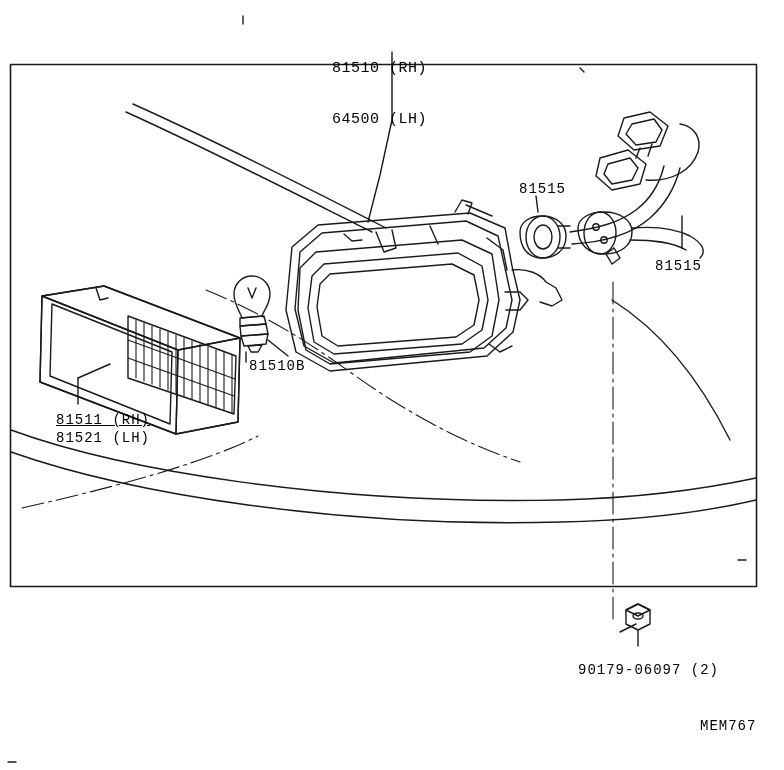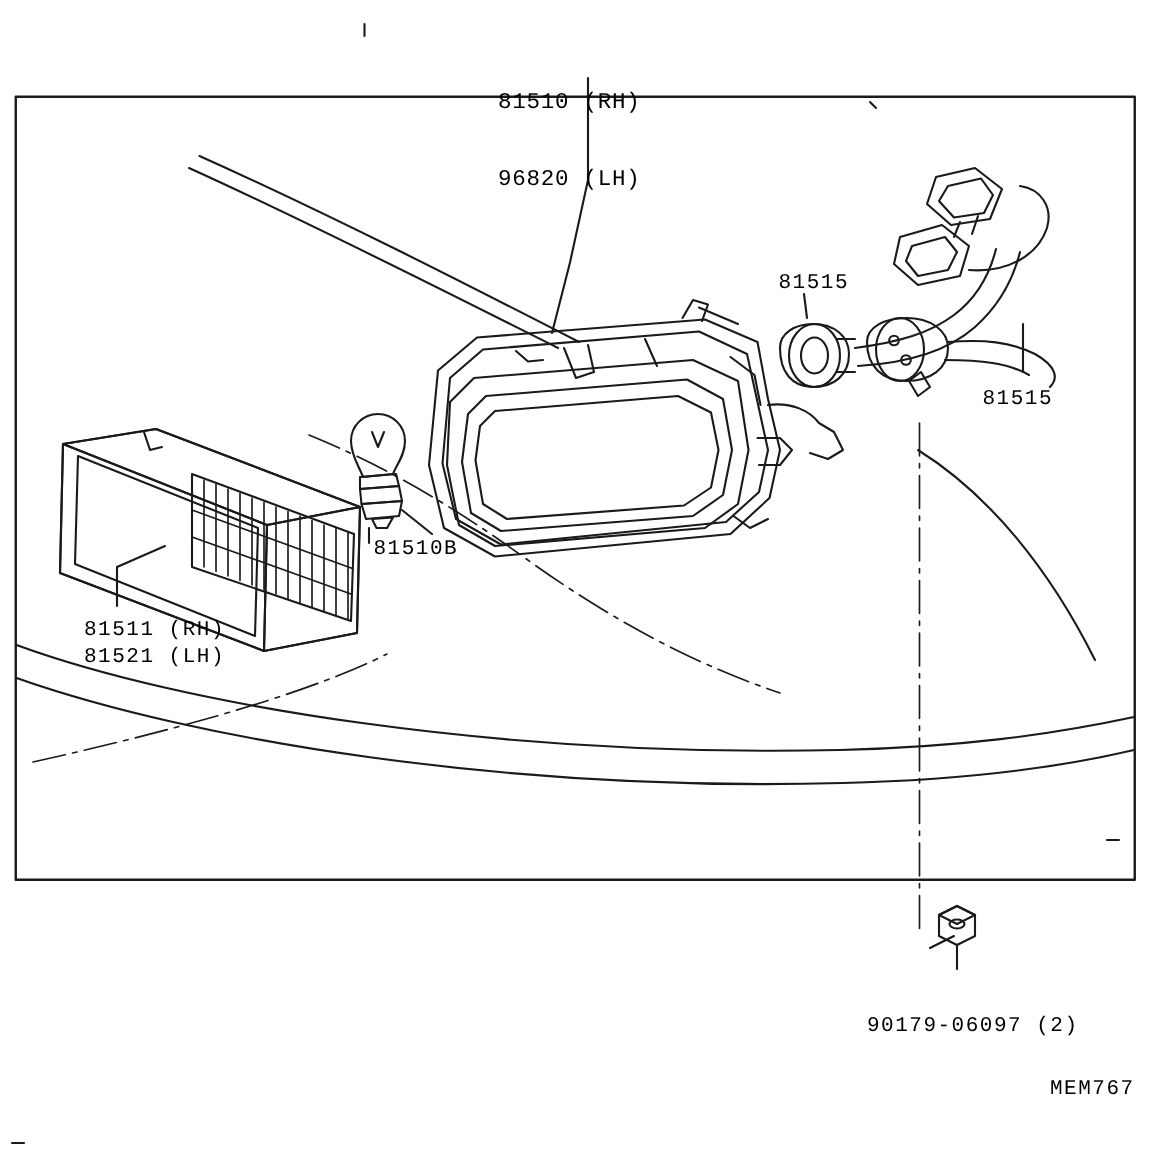--- a/index.html
+++ b/index.html
@@ -161,24 +161,24 @@
 
       <path d="M243 16 L243 24"></path>
       <path d="M580 68 L584 72"></path>
       <path d="M8 762 L16 762"></path>
       <path d="M738 560 L746 560"></path>
     </g>
   </svg>
 
   <div class="lbl title-block" style="left:332px; top:26px;">
     <div>81510 (RH)</div>
-    <div>96820 (LH)</div>
+    <div>64500 (LH)</div>
   </div>
 
   <div class="lbl lbl-code" style="left:519px; top:181px;">81515</div>
   <div class="lbl lbl-code" style="left:655px; top:258px;">81515</div>
   <div class="lbl lbl-code" style="left:249px; top:358px;text-align:center;">81510B</div>
-  <div class="lbl lbl-code" style="left:56px; top:412px;">81511 (RH)</div>
+  <div class="lbl lbl-code" style="left:56px; top:412px;text-decoration:underline;">81511 (RH)</div>
   <div class="lbl lbl-code" style="left:56px; top:430px;">81521 (LH)</div>
-  <div class="lbl lbl-code" style="left:578px; top:676px;text-align:right;">90179-06097 (2)</div>
+  <div class="lbl lbl-code" style="left:578px; top:662px;text-align:right;">90179-06097 (2)</div>
 
   <div class="watermark" style="left:700px; top:718px;">MEM767</div>
 </div>
 
 </body></html>

